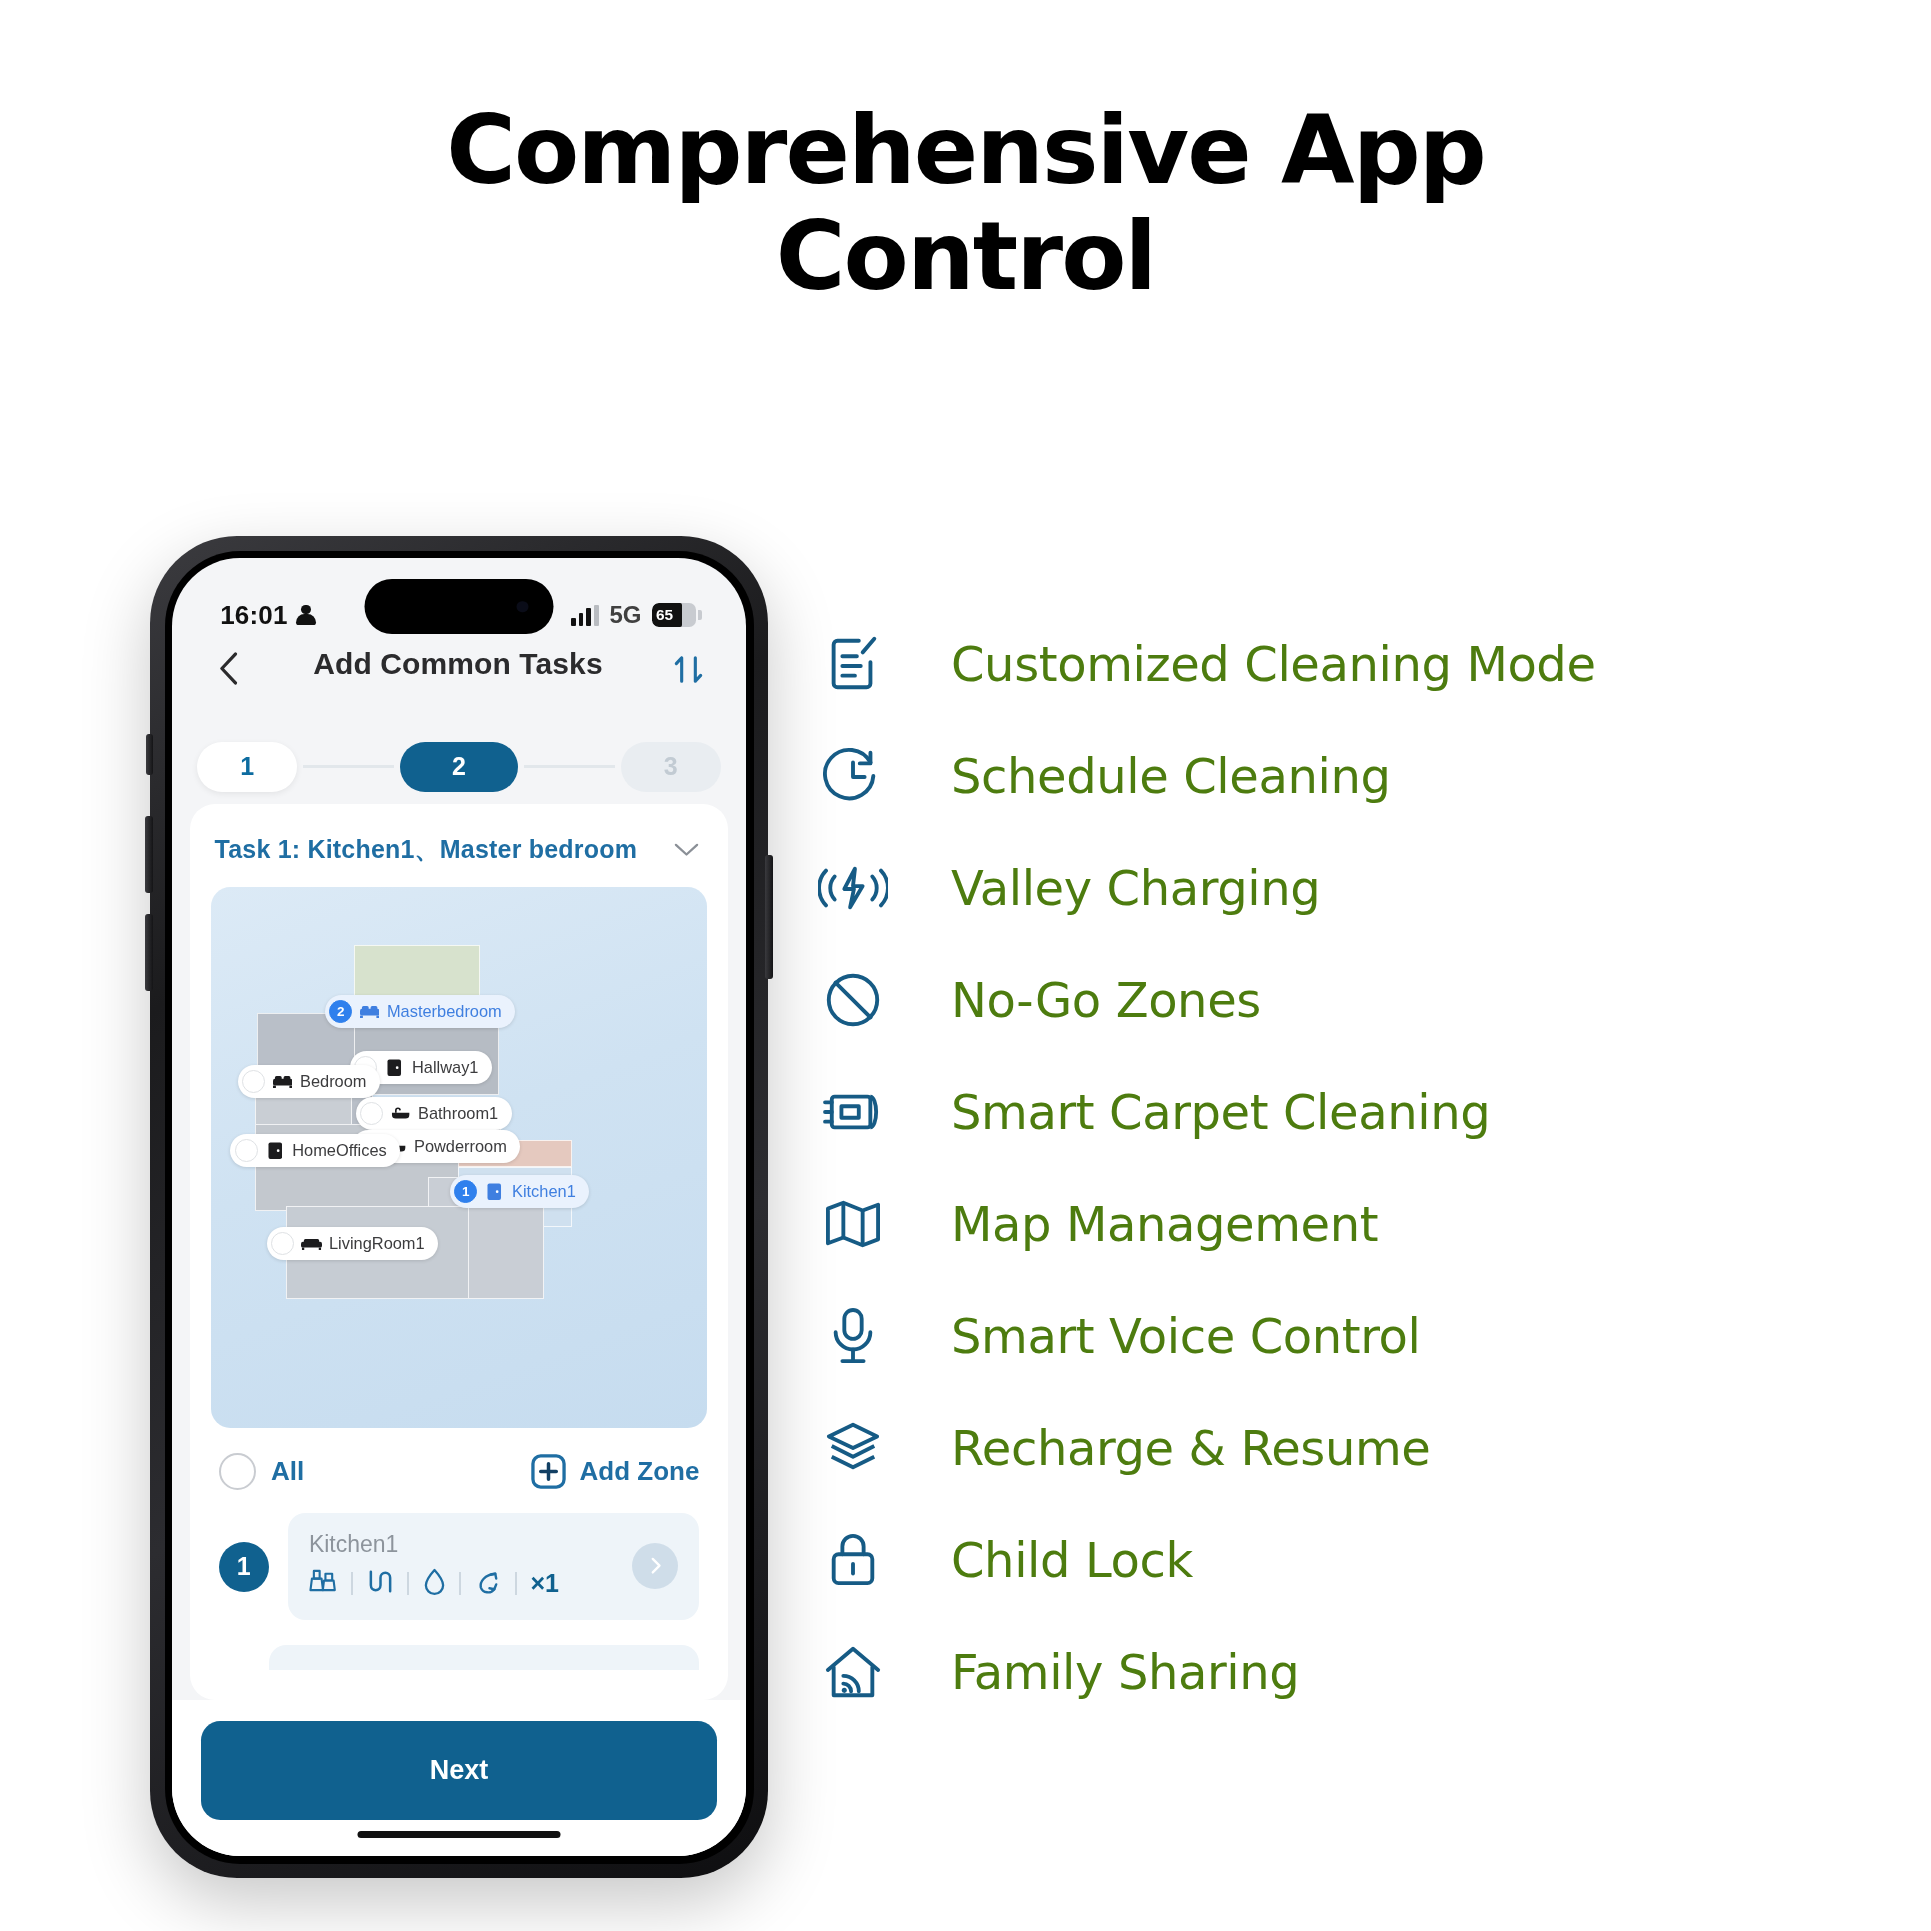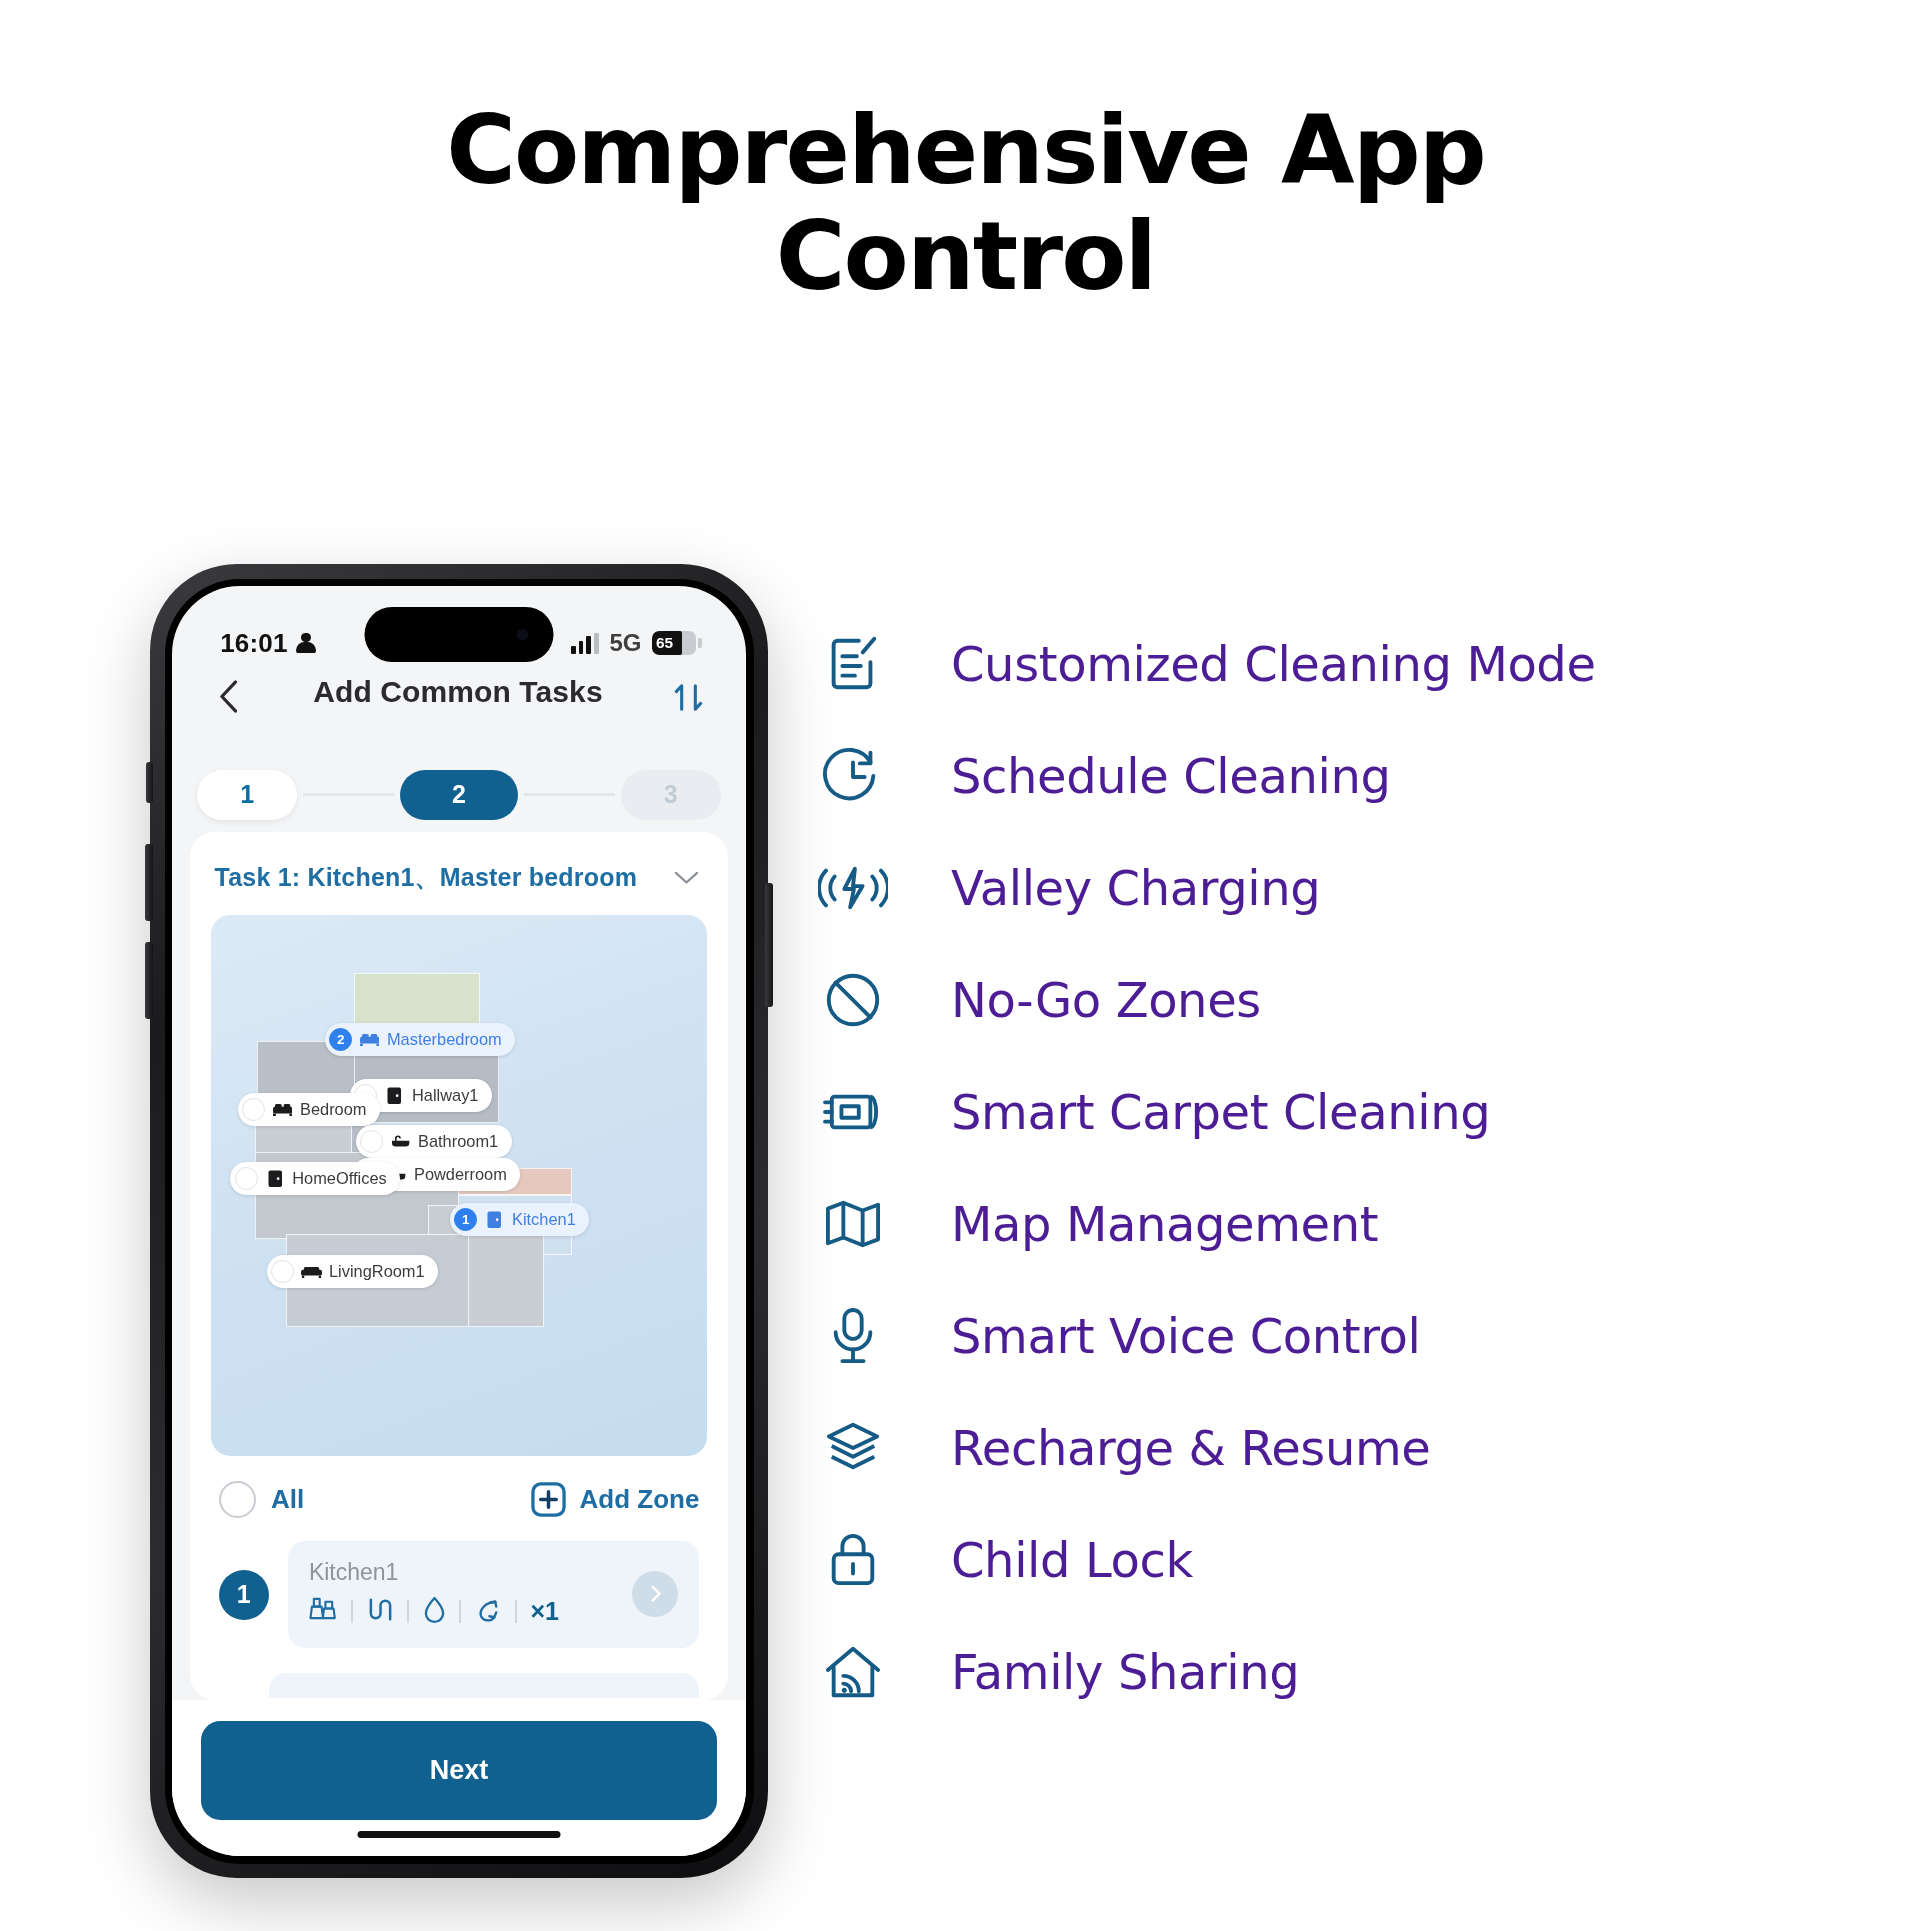--- a/index.html
+++ b/index.html
@@ -26,21 +26,20 @@
   }
 
   
   .phone-wrap { position: absolute; left: 150px; top: 536px; width: 618px; height: 1342px; }
   .phone-frame {
     position: absolute; inset: 0;
     border-radius: 87px;
     background: linear-gradient(150deg,#3b3b3f 0%, #1b1b1d 28%, #2c2c30 60%, #0e0e10 100%);
     padding: 25px;
     box-shadow: 0 25px 68px rgba(0,0,0,.22);
-    margin-top: 28px;
   }
   .phone-inner {
     position: absolute; inset: 14.5px;
     border-radius: 75px;
     background: #000;
     padding: 7.7px;
     overflow: hidden;
   }
   .screen {
     position: absolute; inset: 7.7px;
@@ -186,21 +185,21 @@
     border-radius:19.3px; background:#10618f; color:#fff;
     display:flex;align-items:center;justify-content:center;
     font-size:27px;font-weight:700;
   }
   .home-ind { position:absolute; left:50%; transform:translateX(-50%); bottom:17.4px; width:203px;height:7.7px;border-radius:3.9px;background:#111;}
 
   
   .features { position:absolute; left: 816px; top: 608px; width: 1072px; }
   .feat { display:flex; align-items:center; gap:62px; height: 112px; }
   .feat-ico { width: 73px; flex:none; display:flex; align-items:center; justify-content:center; }
-  .feat-label { font-size: 48px; color:#4c1d95; letter-spacing:-0.4px; font-family:"DejaVu Sans", sans-serif; font-weight:400;}
+  .feat-label { font-size: 48px; color:#4d7c0f; letter-spacing:-0.4px; font-family:"DejaVu Sans", sans-serif; font-weight:400;}
 </style>
 </head>
 <body>
 
 <div class="page">
 
   <div class="headline">
     <div>Comprehensive App</div>
     <div>Control</div>
   </div>

